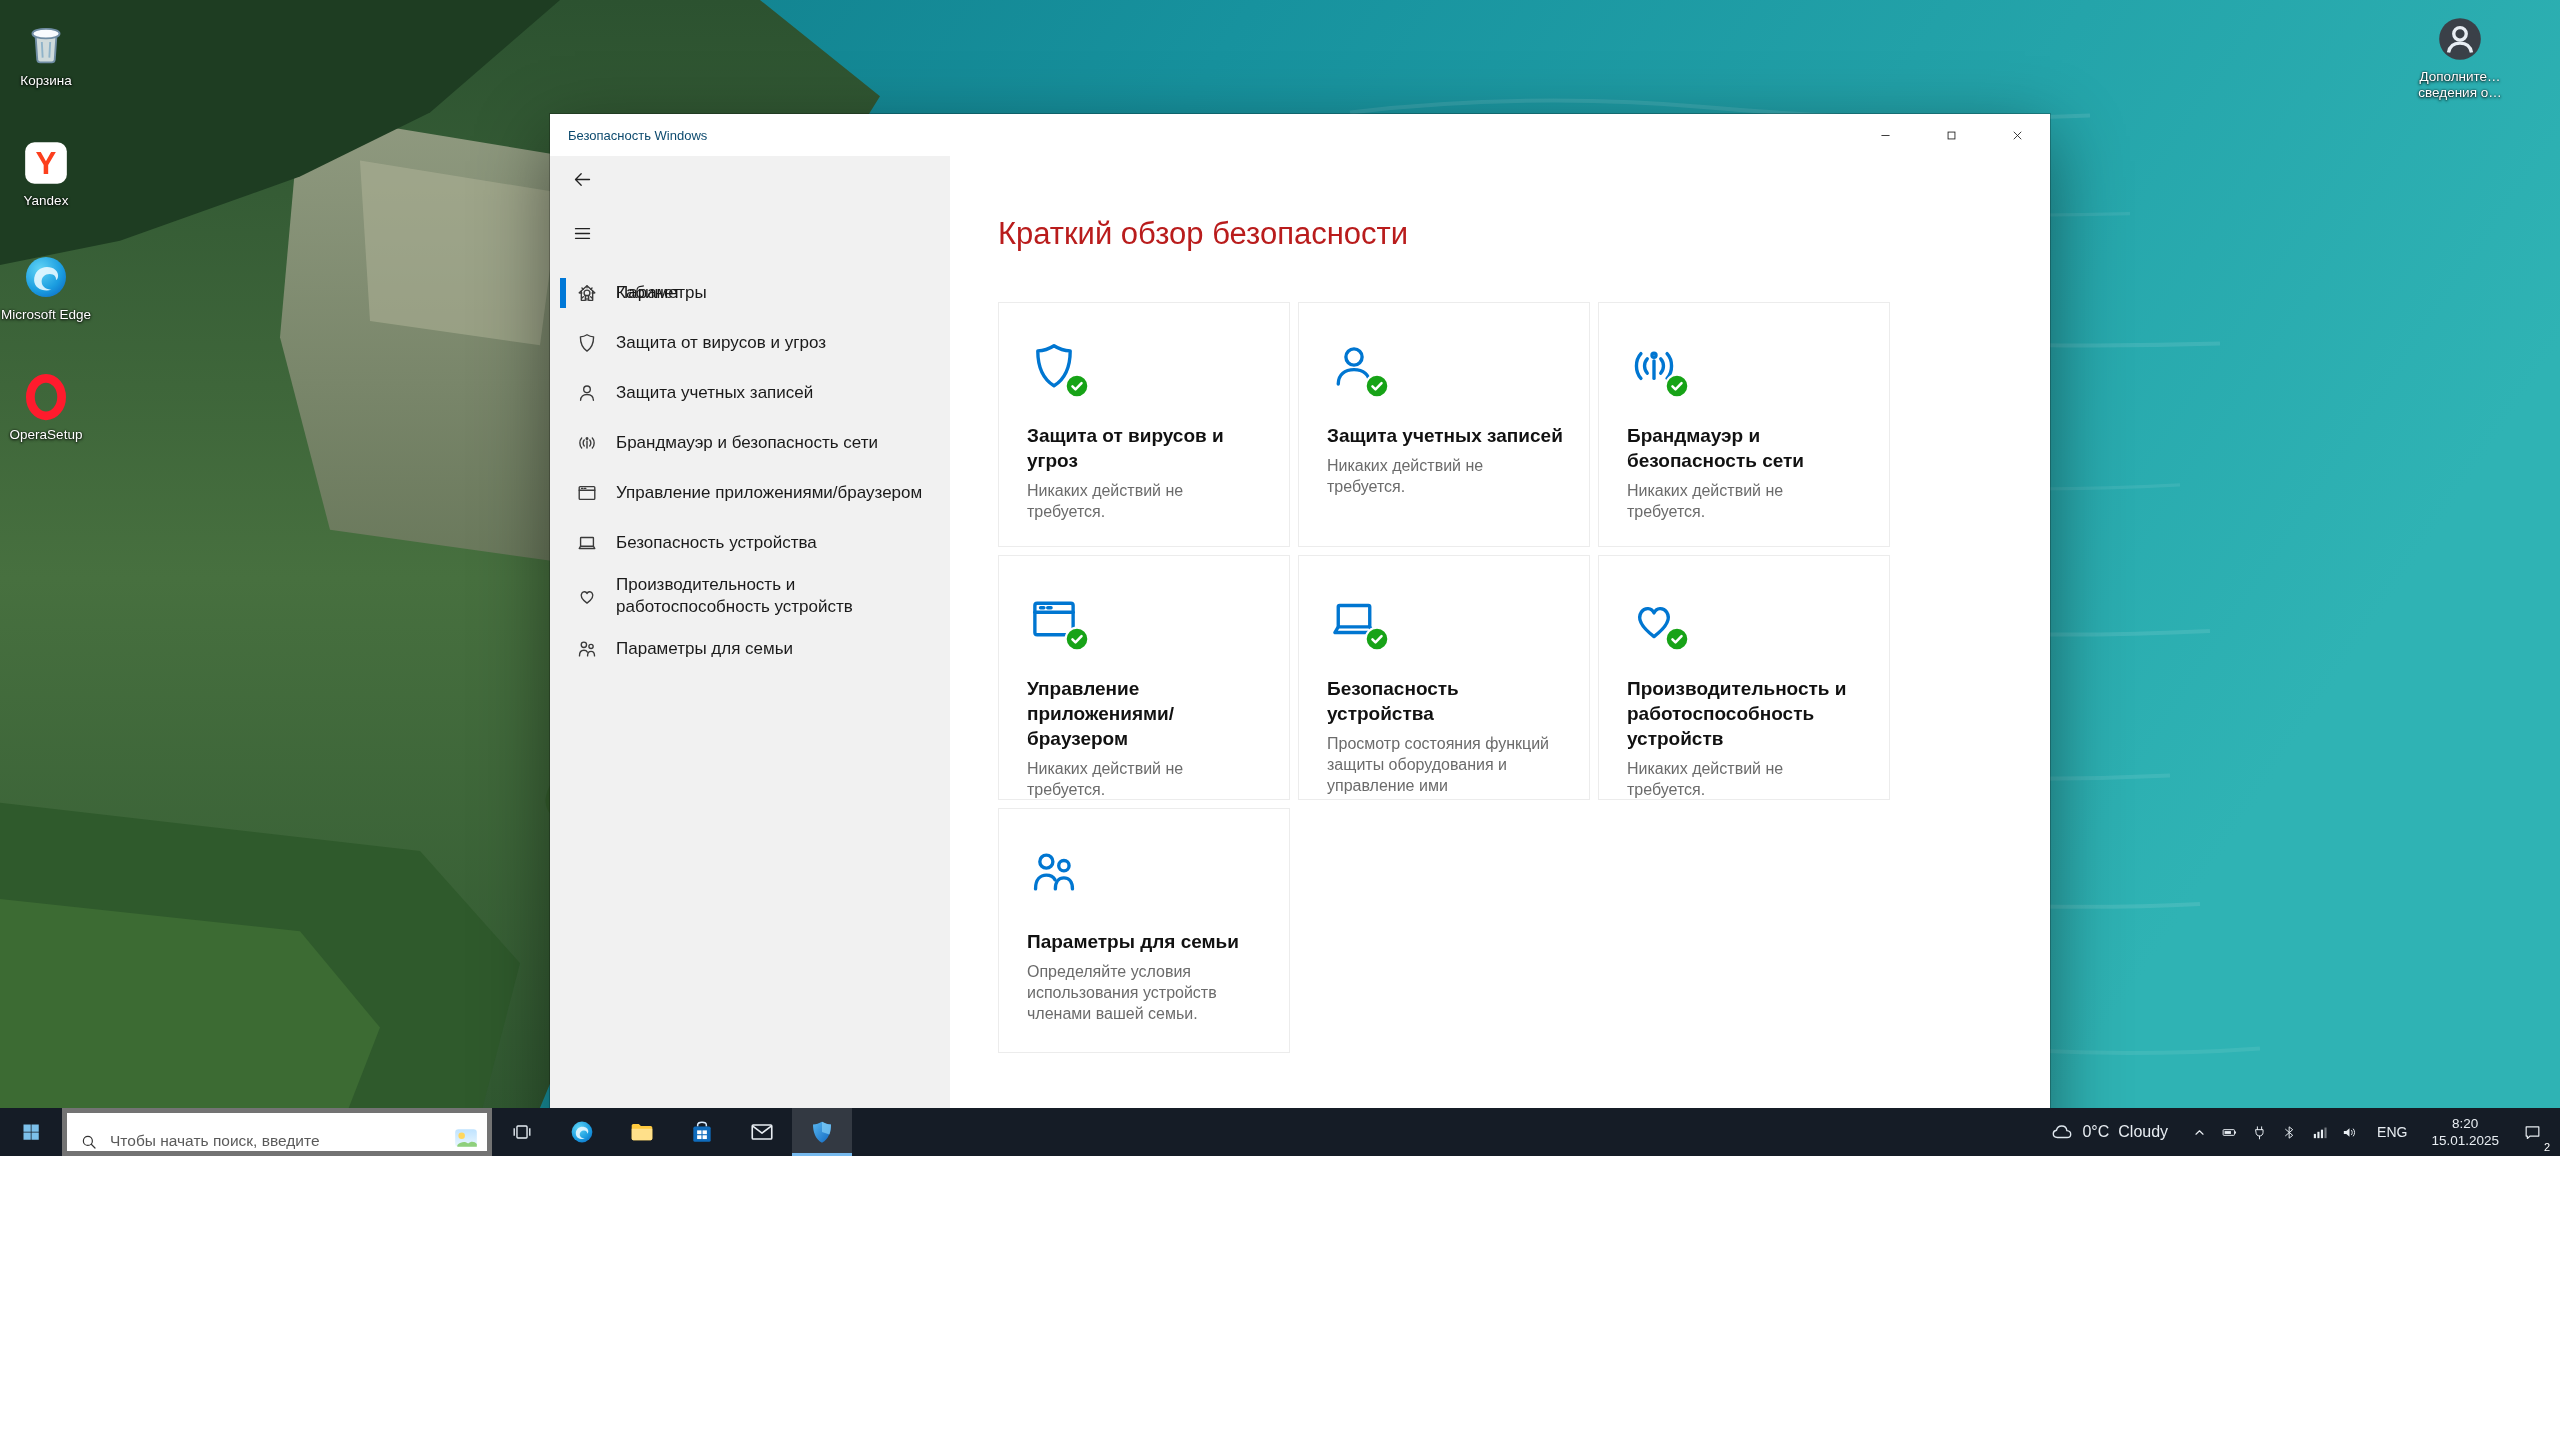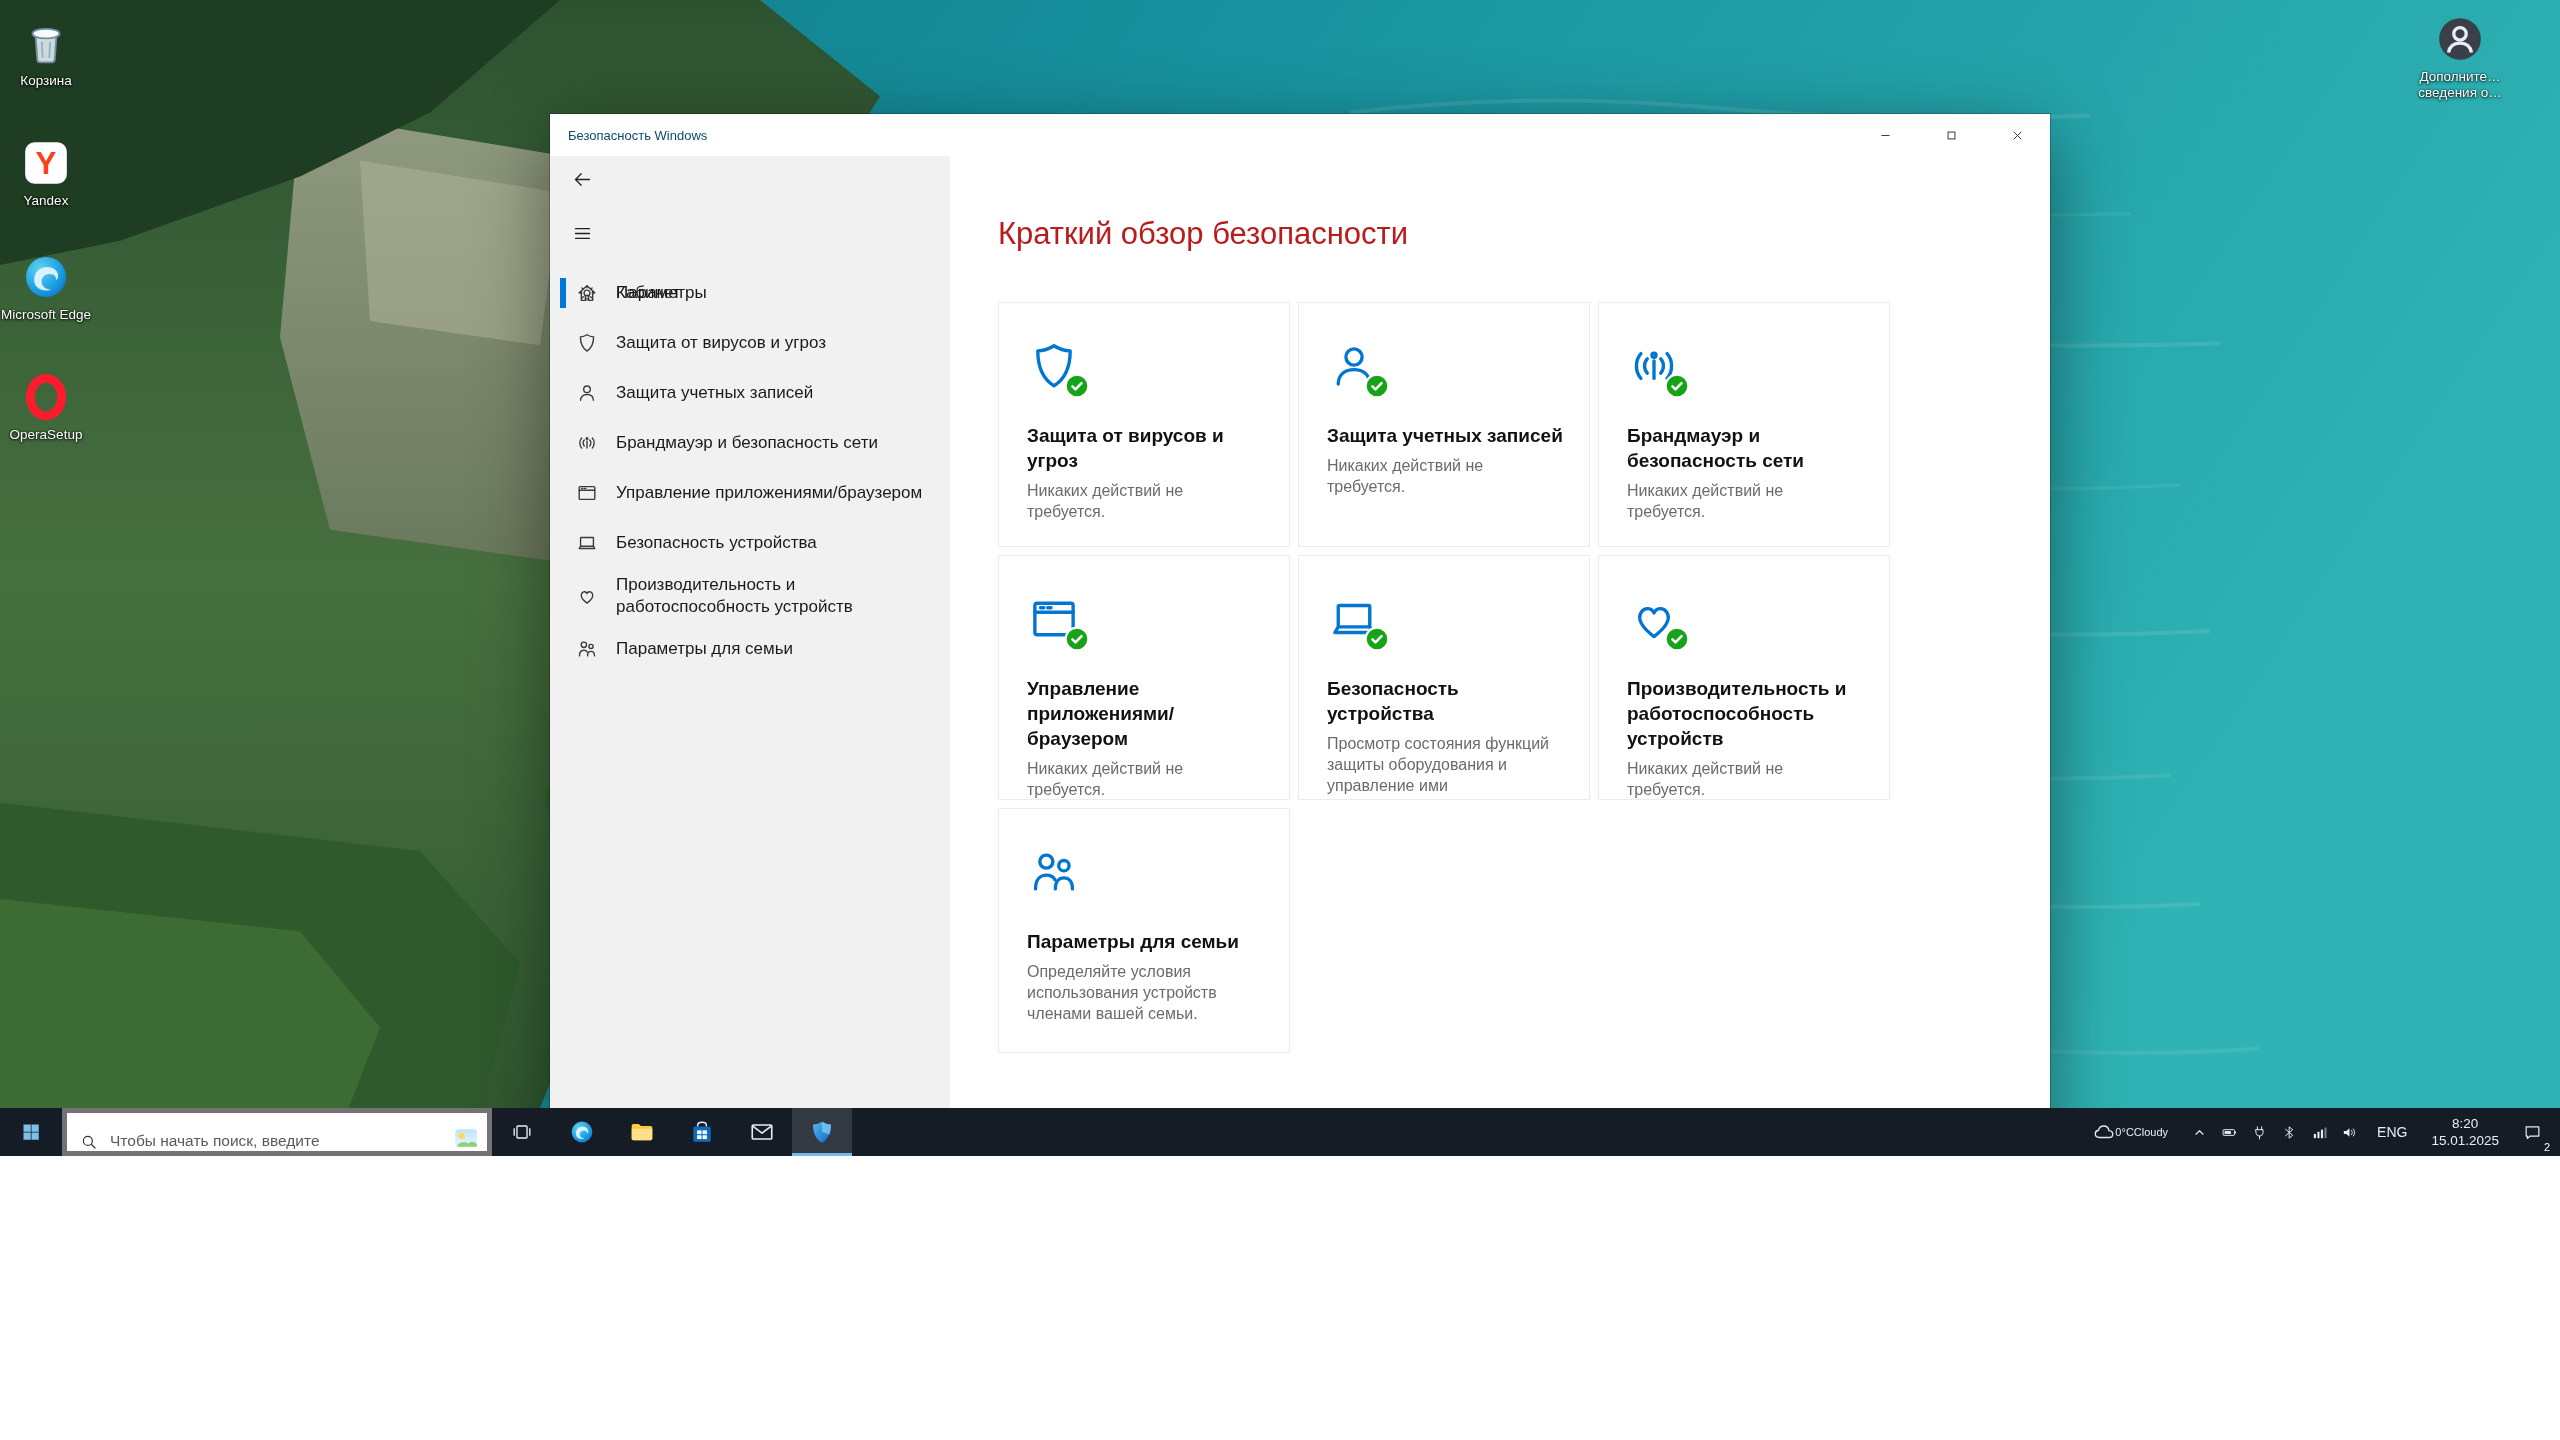--- a/index.html
+++ b/index.html
@@ -66,21 +66,21 @@
   .tb-search input { flex:1; border:none; outline:none; font-size:15.5px; color:#222; background:transparent;
     font-family:inherit; min-width:0; }
   .tb-search input::placeholder { color:#5a5a5a; }
   .tb-search .hic { width:30px; height:26px; margin-right:6px; flex:0 0 auto; }
   .tb-tv { width:60px; color:#e6edf3; }
   .tb-tv svg { width:22px; height:22px; }
   .tb-app { width:60px; position:relative; }
   .tb-app svg { width:26px; height:26px; }
   .tb-app.active { background:rgba(255,255,255,.13); box-shadow:inset 0 -3px 0 #76b9ed; }
   .tb-tray { margin-left:auto; display:flex; align-items:center; padding-right:6px; }
-  .tb-weather { display:flex; align-items:center; padding:0 16px; font-size:11px; height:100%; }
+  .tb-weather { display:flex; align-items:center; gap:9px; padding:0 16px; font-size:16px; height:100%; }
   .tb-weather svg { width:22px; height:22px; color:#dfe7ee; }
   .tray-ic { width:30px; height:48px; }
   .tray-ic svg { width:17px; height:17px; }
   .tb-lang { padding:8px 13px; font-size:14px; height:100%; }
   .tb-clock { display:flex; flex-direction:column; align-items:center; justify-content:center;
     padding:0 11px; font-size:13.5px; line-height:17px; height:100%; }
   .tb-notif { width:44px; height:48px; position:relative; }
   .tb-notif svg { width:19px; height:19px; }
   .notif-badge { position:absolute; right:4px; bottom:3px; font-size:11px; color:#fff; }
 </style>

